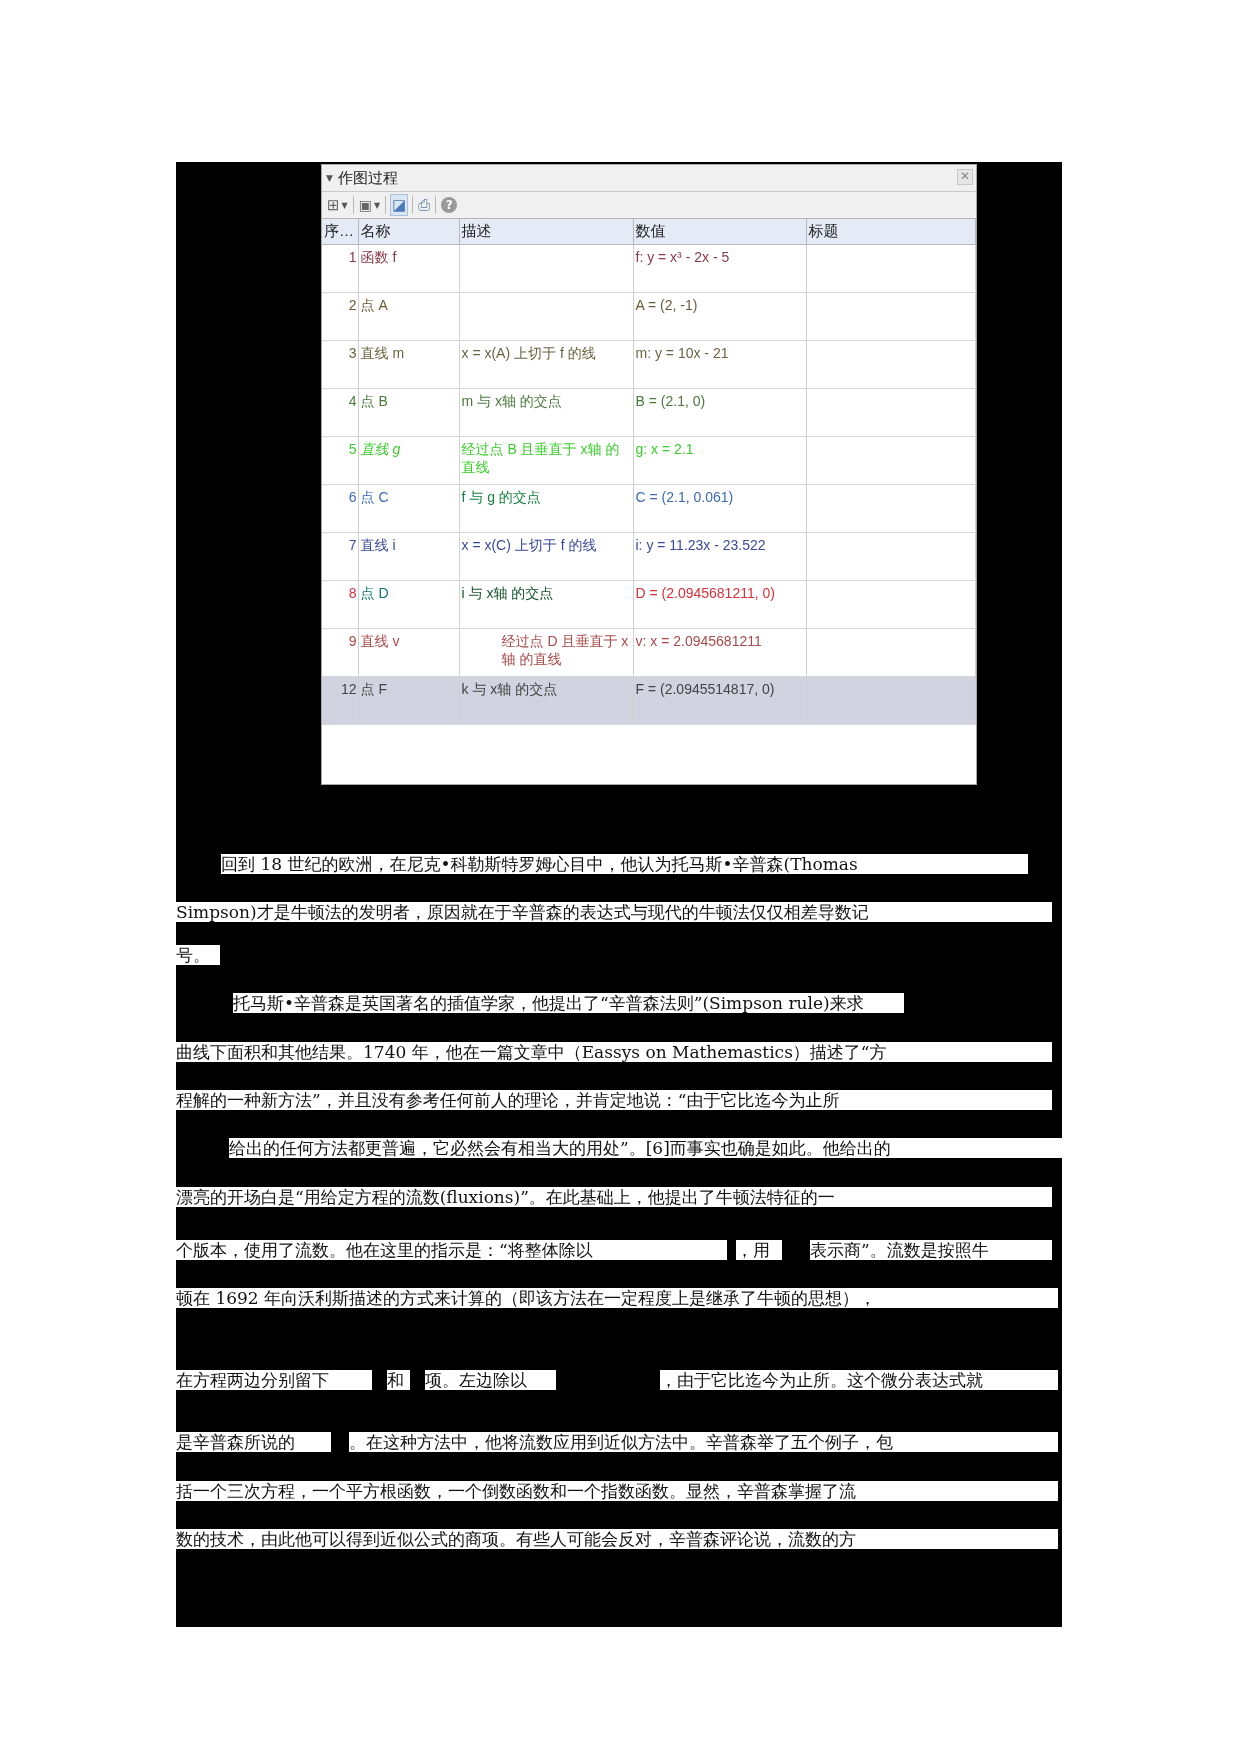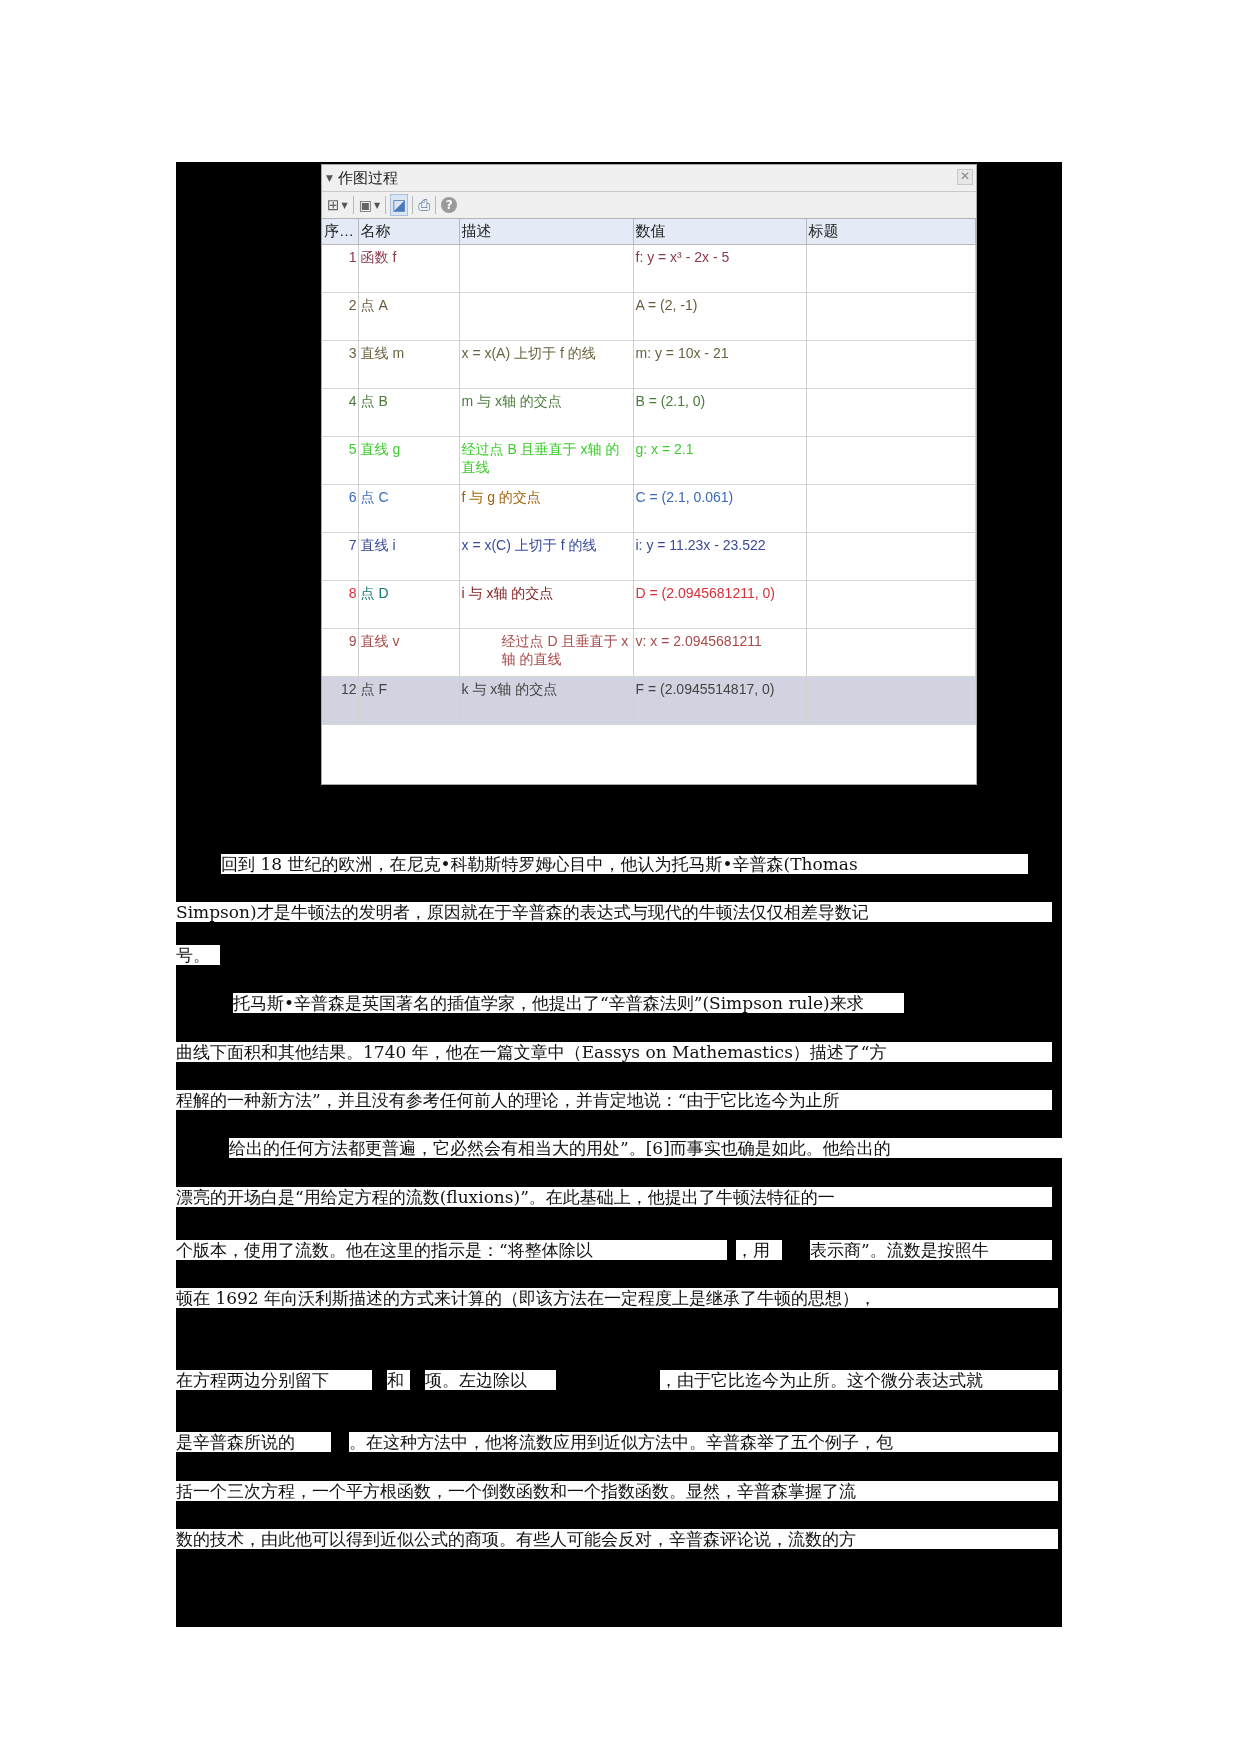--- a/index.html
+++ b/index.html
@@ -109,43 +109,43 @@
         </tr>
         <tr>
           <td class="num" style="color: rgb(75, 122, 58);">4</td>
           <td style="color: rgb(75, 122, 58); margin-left: 33px;">点 B</td>
           <td style="color: rgb(75, 122, 58);">m 与 x轴 的交点</td>
           <td class="val" style="color: rgb(75, 122, 58);">B = (2.1, 0)</td>
           <td style="color: rgb(75, 122, 58);"></td>
         </tr>
         <tr>
           <td class="num" style="color: rgb(60, 204, 44);">5</td>
-          <td style="color: rgb(60, 204, 44);">直线 g</td>
+          <td style="color: rgb(60, 204, 44); font-style: italic;">直线 g</td>
           <td style="color: rgb(60, 204, 44);">经过点 B 且垂直于 x轴 的直线</td>
           <td class="val" style="color: rgb(60, 204, 44);">g: x = 2.1</td>
           <td style="color: rgb(60, 204, 44);"></td>
         </tr>
         <tr>
           <td class="num" style="color: rgb(58, 106, 184);">6</td>
           <td style="color: rgb(58, 106, 184);">点 C</td>
-          <td style="color: #a16207; margin-top: 26px;">f 与 g 的交点</td>
+          <td style="color: #15803d; margin-top: 26px;">f 与 g 的交点</td>
           <td class="val" style="color: rgb(58, 106, 184);">C = (2.1, 0.061)</td>
           <td style="color: rgb(58, 106, 184);"></td>
         </tr>
         <tr>
           <td class="num" style="color: rgb(58, 74, 154);">7</td>
           <td style="color: rgb(58, 74, 154);">直线 i</td>
           <td style="color: rgb(58, 74, 154);">x = x(C) 上切于 f 的线</td>
           <td class="val" style="color: rgb(58, 74, 154);">i: y = 11.23x - 23.522</td>
           <td style="color: rgb(58, 74, 154);"></td>
         </tr>
         <tr>
           <td class="num" style="color: rgb(216, 48, 58);">8</td>
           <td style="color: #0f766e;">点 D</td>
-          <td style="color: #7f1d1d;">i 与 x轴 的交点</td>
+          <td style="color: #14532d;">i 与 x轴 的交点</td>
           <td class="val" style="color: rgb(216, 48, 58);">D = (2.0945681211, 0)</td>
           <td style="color: rgb(216, 48, 58);"></td>
         </tr>
         <tr>
           <td class="num" style="color: rgb(168, 74, 74);">9</td>
           <td style="color: rgb(168, 74, 74);">直线 v</td>
           <td style="color: rgb(168, 74, 74); padding-left: 42px;">经过点 D 且垂直于 x轴 的直线</td>
           <td class="val" style="color: rgb(168, 74, 74);">v: x = 2.0945681211</td>
           <td style="color: rgb(168, 74, 74);"></td>
         </tr>

